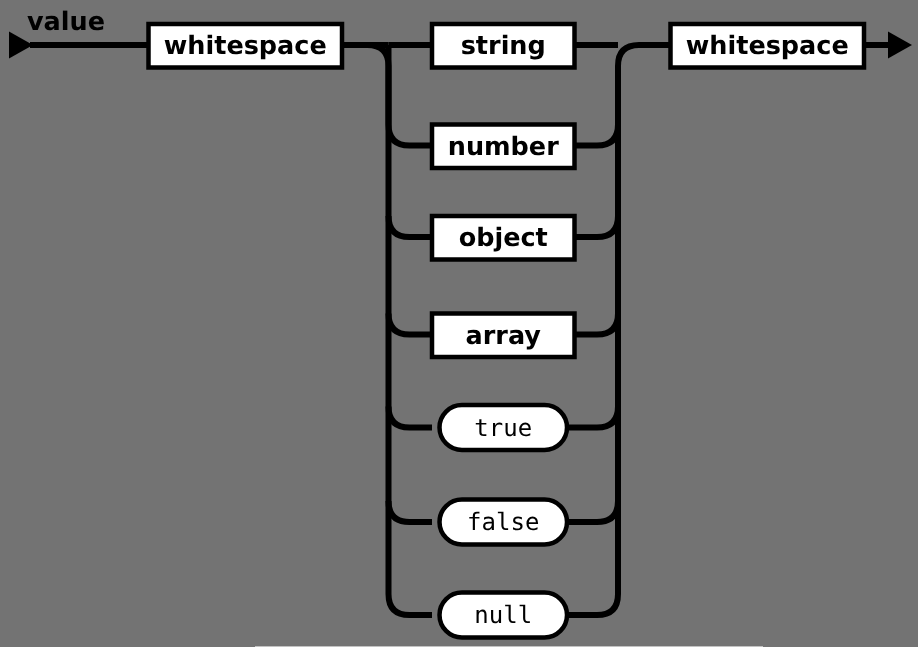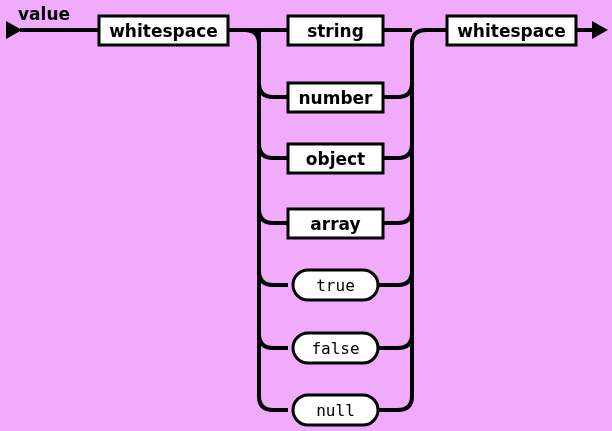--- a/index.html
+++ b/index.html
@@ -10,21 +10,21 @@
   body {
     width: 612px;
     height: 431px;
     overflow: hidden;
     font-family: "DejaVu Sans", sans-serif;
   }
   #diagram-root {
     position: relative;
     width: 612px;
     height: 431px;
-    background: #f0abfc;
+    background: #737373;
   }
   svg#railroad {
     display: block;
     width: 612px;
     height: 431px;
   }
   .track {
     fill: none;
     stroke: #000000;
     stroke-width: 4;

